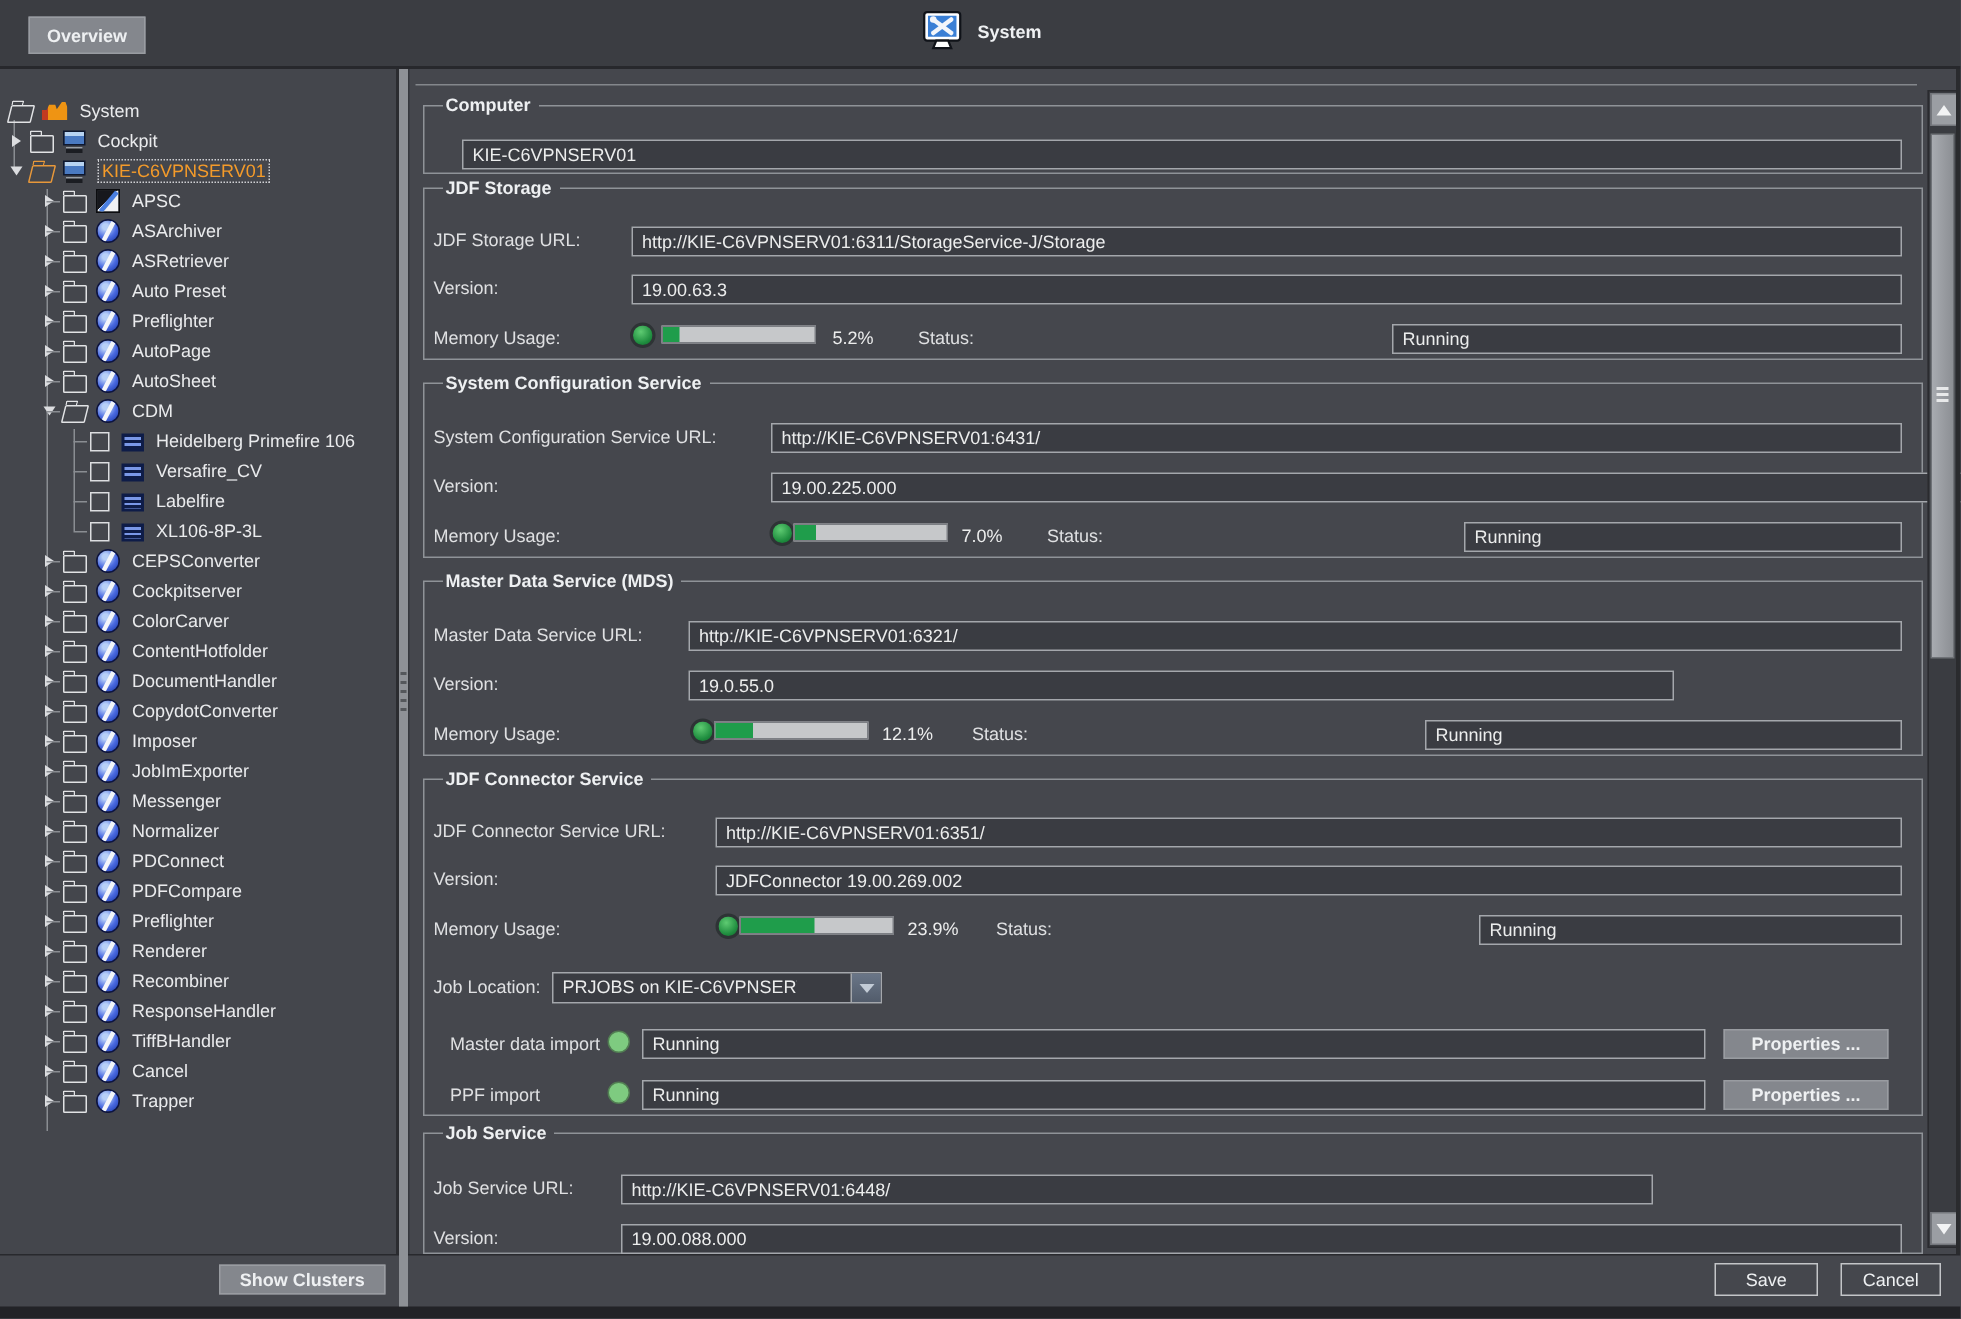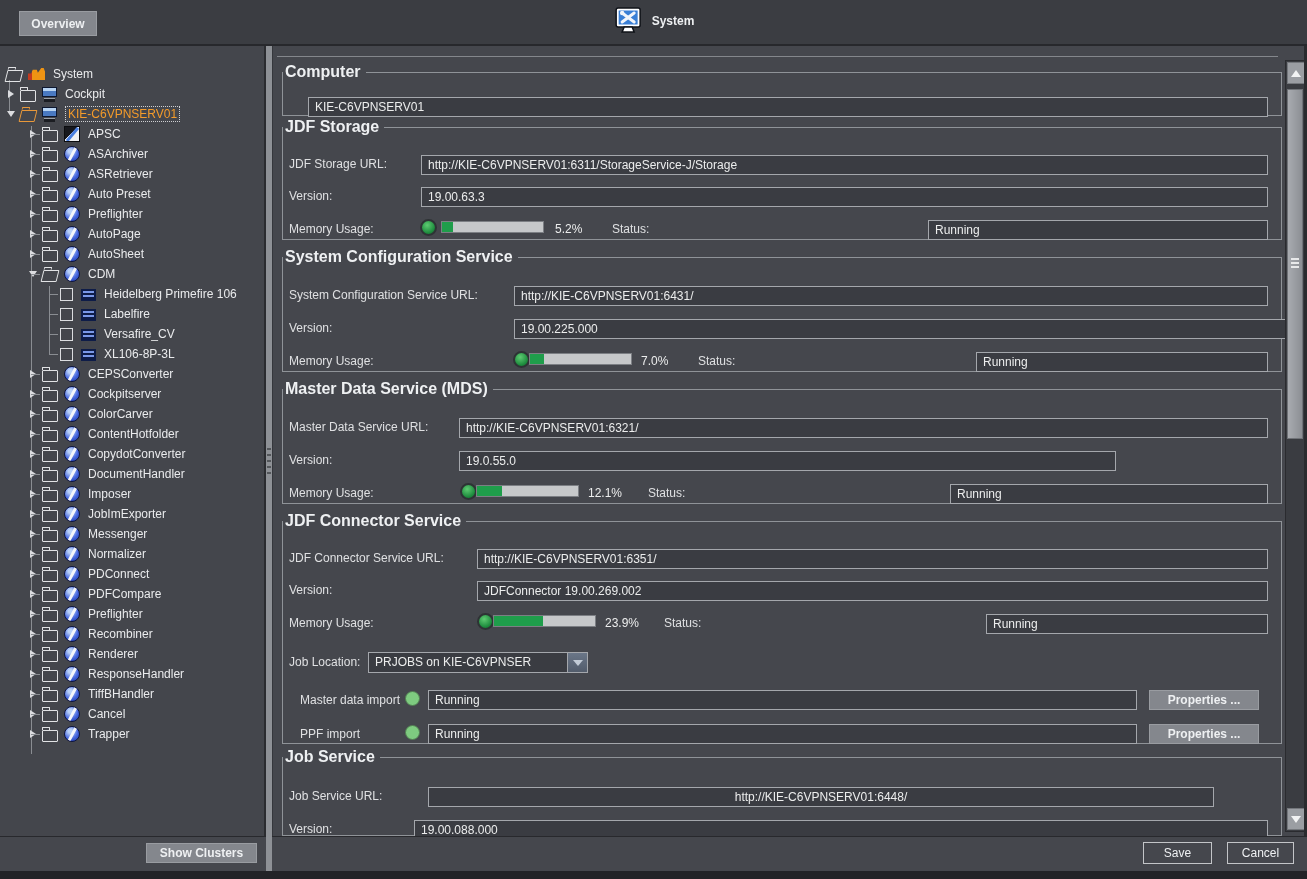--- a/index.html
+++ b/index.html
@@ -53,21 +53,21 @@
   .tlabel.sel{color:#f49b2a;border:1px dotted #cfd0d3;padding:0 2px;}
   
   #splitter{position:absolute;left:266px;top:46px;width:6px;height:825px;background:#8e9196;z-index:6;}
   #splitter-grip{position:absolute;left:1px;top:402px;width:4px;height:30px;
     background:repeating-linear-gradient(180deg,#54575b 0 2px,transparent 2px 6px);}
   
   #main-panel{position:absolute;left:272px;top:46px;width:1035px;height:790px;background:#45474d;border-left:1px solid #35373c;box-sizing:border-box;}
   #top-rule{position:absolute;left:4px;top:10px;width:1001px;height:1px;background:#84878c;}
   #right-strip{position:absolute;left:1304px;top:46px;width:3px;height:790px;background:#2a2b2e;}
   fieldset.fs{position:absolute;left:9px;width:1000px;margin:0;padding:0;border:1px solid #8f9398;box-sizing:border-box;}
-  fieldset.fs legend{margin-left:0;padding:0 5px 0 2px;font-weight:bold;color:#eef0f2;font-size:16px;}
+  fieldset.fs legend{margin-left:12px;padding:0 5px 0 2px;font-weight:bold;color:#eef0f2;font-size:12px;}
   #fs-computer{top:17px;height:53px;}
   #fs-storage{top:72px;height:122px;}
   #fs-scs{top:202px;height:124px;}
   #fs-mds{top:334px;height:124px;}
   #fs-jdfc{top:466px;height:232px;}
   #fs-job{top:702px;height:88px;}
   .lbl{position:absolute;color:#dfe0e2;white-space:nowrap;}
   .inp{position:absolute;height:20px;background:#3a3c42;border:1px solid #a4a7ac;color:#eceded;
     font-family:"Liberation Sans",sans-serif;font-size:12px;padding:0 6px;box-sizing:border-box;}
   .led-mem{position:absolute;width:13px;height:13px;border-radius:50%;
@@ -210,26 +210,26 @@
           <span class="tlabel">CDM</span>
         </div>
         <div class="trow lvl3 stub3">
           <span class="cb"></span>
           <span class="nicon i-machine"></span>
           <span class="tlabel">Heidelberg Primefire 106</span>
         </div>
         <div class="trow lvl3 stub3">
           <span class="cb"></span>
           <span class="nicon i-machine"></span>
-          <span class="tlabel">Labelfire</span>
+          <span class="tlabel">Versafire_CV</span>
         </div>
         <div class="trow lvl3 stub3">
           <span class="cb"></span>
           <span class="nicon i-machine"></span>
-          <span class="tlabel">Versafire_CV</span>
+          <span class="tlabel">Labelfire</span>
         </div>
         <div class="trow lvl3 stub3">
           <span class="cb"></span>
           <span class="nicon i-machine"></span>
           <span class="tlabel">XL106-8P-3L</span>
         </div>
         <div class="trow lvl2 stub2">
           <span class="exp">
             <span class="tri-right"></span>
           </span>
@@ -260,36 +260,36 @@
           <span class="folder f-closed"></span>
           <span class="nicon i-service"></span>
           <span class="tlabel">ContentHotfolder</span>
         </div>
         <div class="trow lvl2 stub2">
           <span class="exp">
             <span class="tri-right"></span>
           </span>
           <span class="folder f-closed"></span>
           <span class="nicon i-service"></span>
+          <span class="tlabel">DocumentHandler</span>
+        </div>
+        <div class="trow lvl2 stub2">
+          <span class="exp">
+            <span class="tri-right"></span>
+          </span>
+          <span class="folder f-closed"></span>
+          <span class="nicon i-service"></span>
           <span class="tlabel">CopydotConverter</span>
         </div>
         <div class="trow lvl2 stub2">
           <span class="exp">
             <span class="tri-right"></span>
           </span>
           <span class="folder f-closed"></span>
           <span class="nicon i-service"></span>
-          <span class="tlabel">DocumentHandler</span>
-        </div>
-        <div class="trow lvl2 stub2">
-          <span class="exp">
-            <span class="tri-right"></span>
-          </span>
-          <span class="folder f-closed"></span>
-          <span class="nicon i-service"></span>
           <span class="tlabel">Imposer</span>
         </div>
         <div class="trow lvl2 stub2">
           <span class="exp">
             <span class="tri-right"></span>
           </span>
           <span class="folder f-closed"></span>
           <span class="nicon i-service"></span>
           <span class="tlabel">JobImExporter</span>
         </div>
@@ -332,29 +332,29 @@
           <span class="folder f-closed"></span>
           <span class="nicon i-service"></span>
           <span class="tlabel">Preflighter</span>
         </div>
         <div class="trow lvl2 stub2">
           <span class="exp">
             <span class="tri-right"></span>
           </span>
           <span class="folder f-closed"></span>
           <span class="nicon i-service"></span>
+          <span class="tlabel">Renderer</span>
+        </div>
+        <div class="trow lvl2 stub2">
+          <span class="exp">
+            <span class="tri-right"></span>
+          </span>
+          <span class="folder f-closed"></span>
+          <span class="nicon i-service"></span>
           <span class="tlabel">Recombiner</span>
-        </div>
-        <div class="trow lvl2 stub2">
-          <span class="exp">
-            <span class="tri-right"></span>
-          </span>
-          <span class="folder f-closed"></span>
-          <span class="nicon i-service"></span>
-          <span class="tlabel">Renderer</span>
         </div>
         <div class="trow lvl2 stub2">
           <span class="exp">
             <span class="tri-right"></span>
           </span>
           <span class="folder f-closed"></span>
           <span class="nicon i-service"></span>
           <span class="tlabel">ResponseHandler</span>
         </div>
         <div class="trow lvl2 stub2">
@@ -475,21 +475,21 @@
 
     <span class="lbl" style="left:17px;top:197px;">PPF import</span>
     <span class="led-imp" style="left:122px;top:195px;"></span>
     <input class="inp" style="left: 145px; top: 194px; width: 709px;" readonly="" value="Running">
     <div class="btn-flat btn-props" style="left:866px;top:194px;">Properties ...</div>
   </fieldset>
 
   <fieldset class="fs" id="fs-job">
     <legend>Job Service</legend>
     <span class="lbl" style="left:6px;top:23px;">Job Service URL:</span>
-    <input class="inp" style="left: 145px; top: 21px; width: 786px; text-align: center;" readonly="" value="http://KIE-C6VPNSERV01:6448/">
+    <input class="inp" style="left: 131px; top: 21px; width: 688px;" readonly="" value="http://KIE-C6VPNSERV01:6448/">
     <span class="lbl" style="left:6px;top:56px;">Version:</span>
     <input class="inp" style="left: 131px; top: 54px; width: 854px;" readonly="" value="19.00.088.000">
   </fieldset>
 
   <div id="scrollbar">
     <div class="sb-btn" id="sb-up">
         <span></span>
       </div>
     <div id="sb-thumb">
         <div id="sb-grip"></div>

